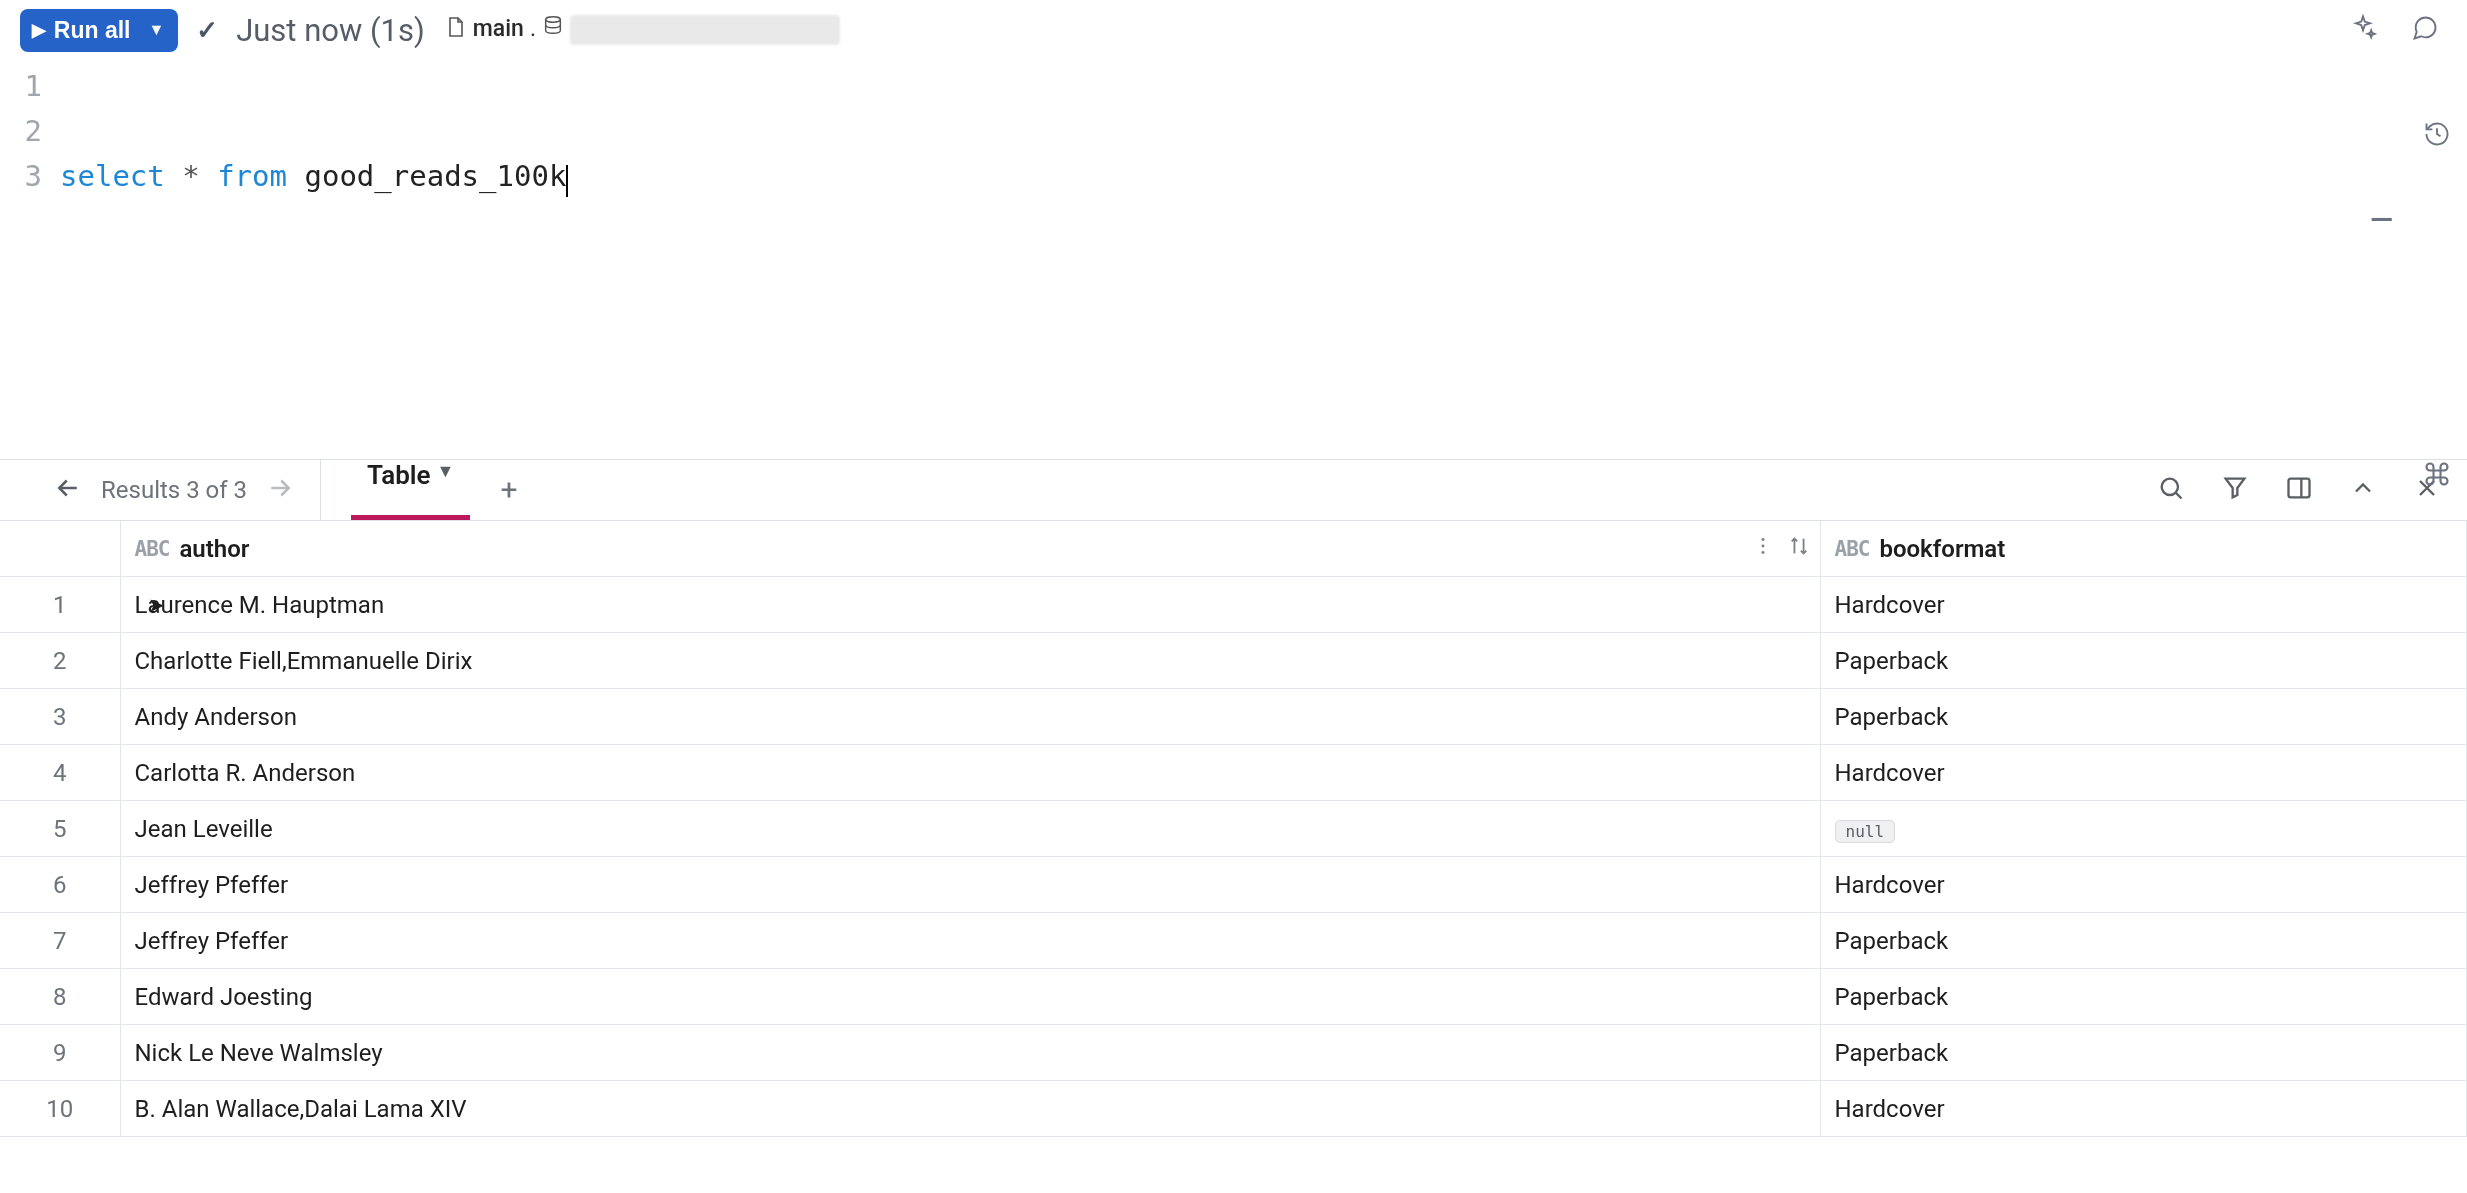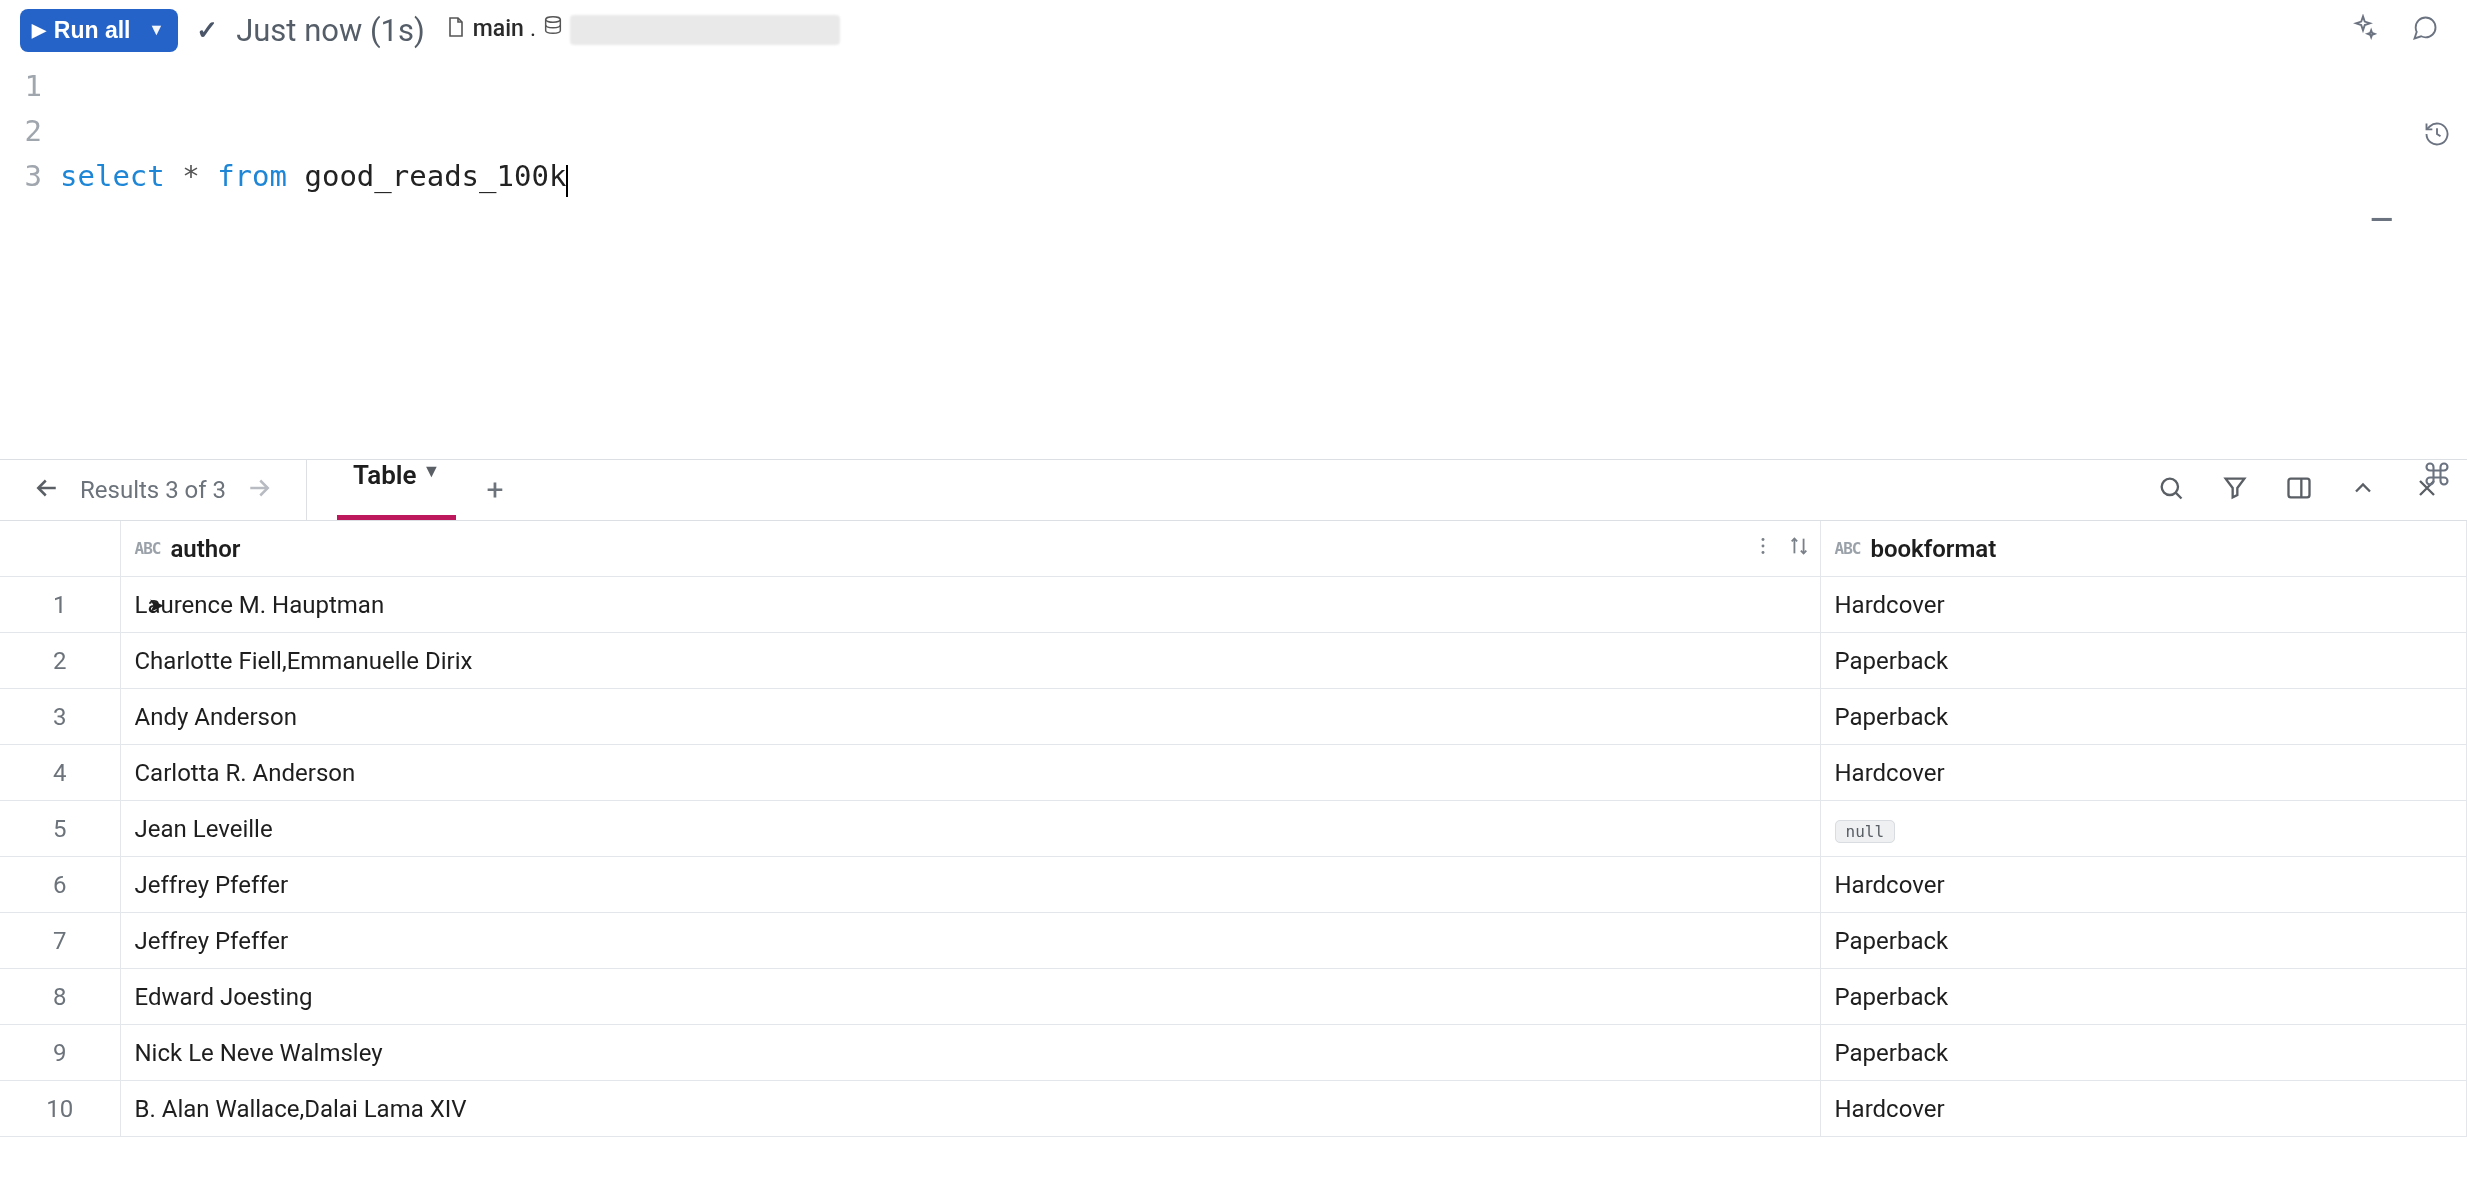--- a/index.html
+++ b/index.html
@@ -138,23 +138,24 @@
   align-items: center;
   border-top: 1px solid #dcdfe4;
   border-bottom: 1px solid #dcdfe4;
   height: 62px;
   margin-top: 260px;
 }
 .nav-block {
   display: flex;
   align-items: center;
   gap: 14px;
-  padding: 0 28px;
+  padding: 0 21px;
   height: 100%;
   border-right: 1px solid #dcdfe4;
+  margin-left: 28px;
 }
 .arrow-btn {
   color: #5a5f66;
   background: none;
   border: none;
   cursor: pointer;
   padding: 4px;
 }
 .arrow-btn svg { width: 30px; height: 30px; }
 .arrow-btn.disabled { color: #b8bcc2; cursor: default; }
@@ -236,21 +237,21 @@
 }
 .author-col { width: 1700px; }
 .col-head {
   display: flex;
   align-items: center;
   gap: 10px;
 }
 .type-icon {
   color: #9aa1a9;
   font-family: ui-monospace, monospace;
-  font-size: 16px;
+  font-size: 21px;
   letter-spacing: -1px;
 }
 .th-actions {
   position: absolute;
   right: 10px;
   top: 50%;
   transform: translateY(-50%);
   display: flex;
   gap: 14px;
   color: #7a8088;

